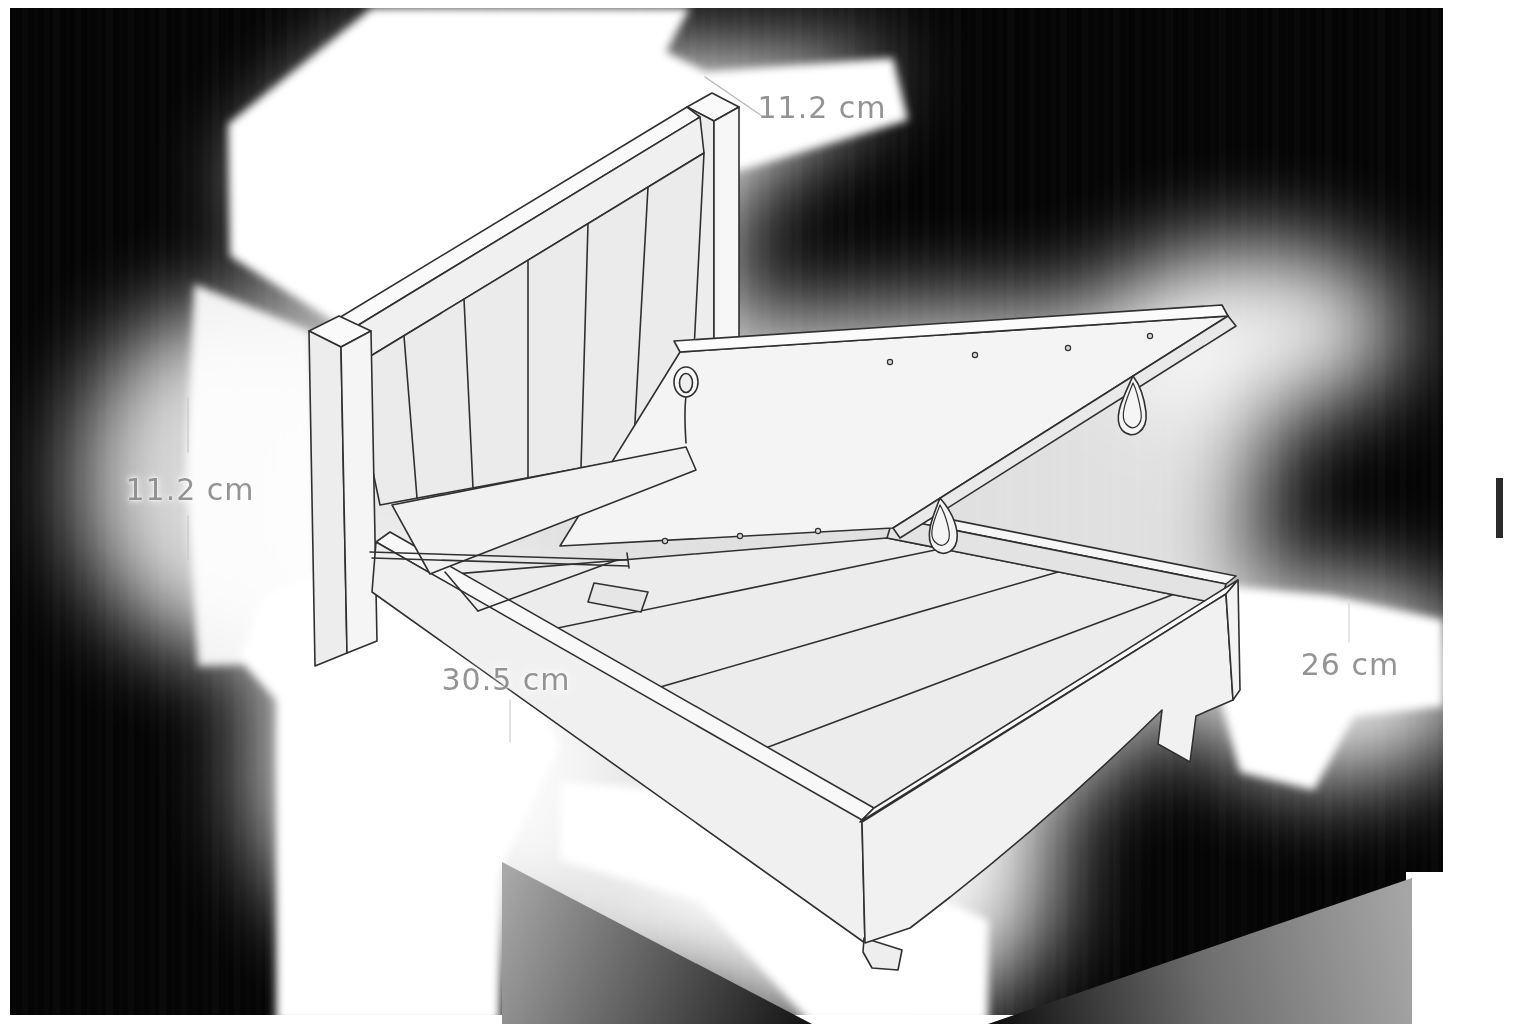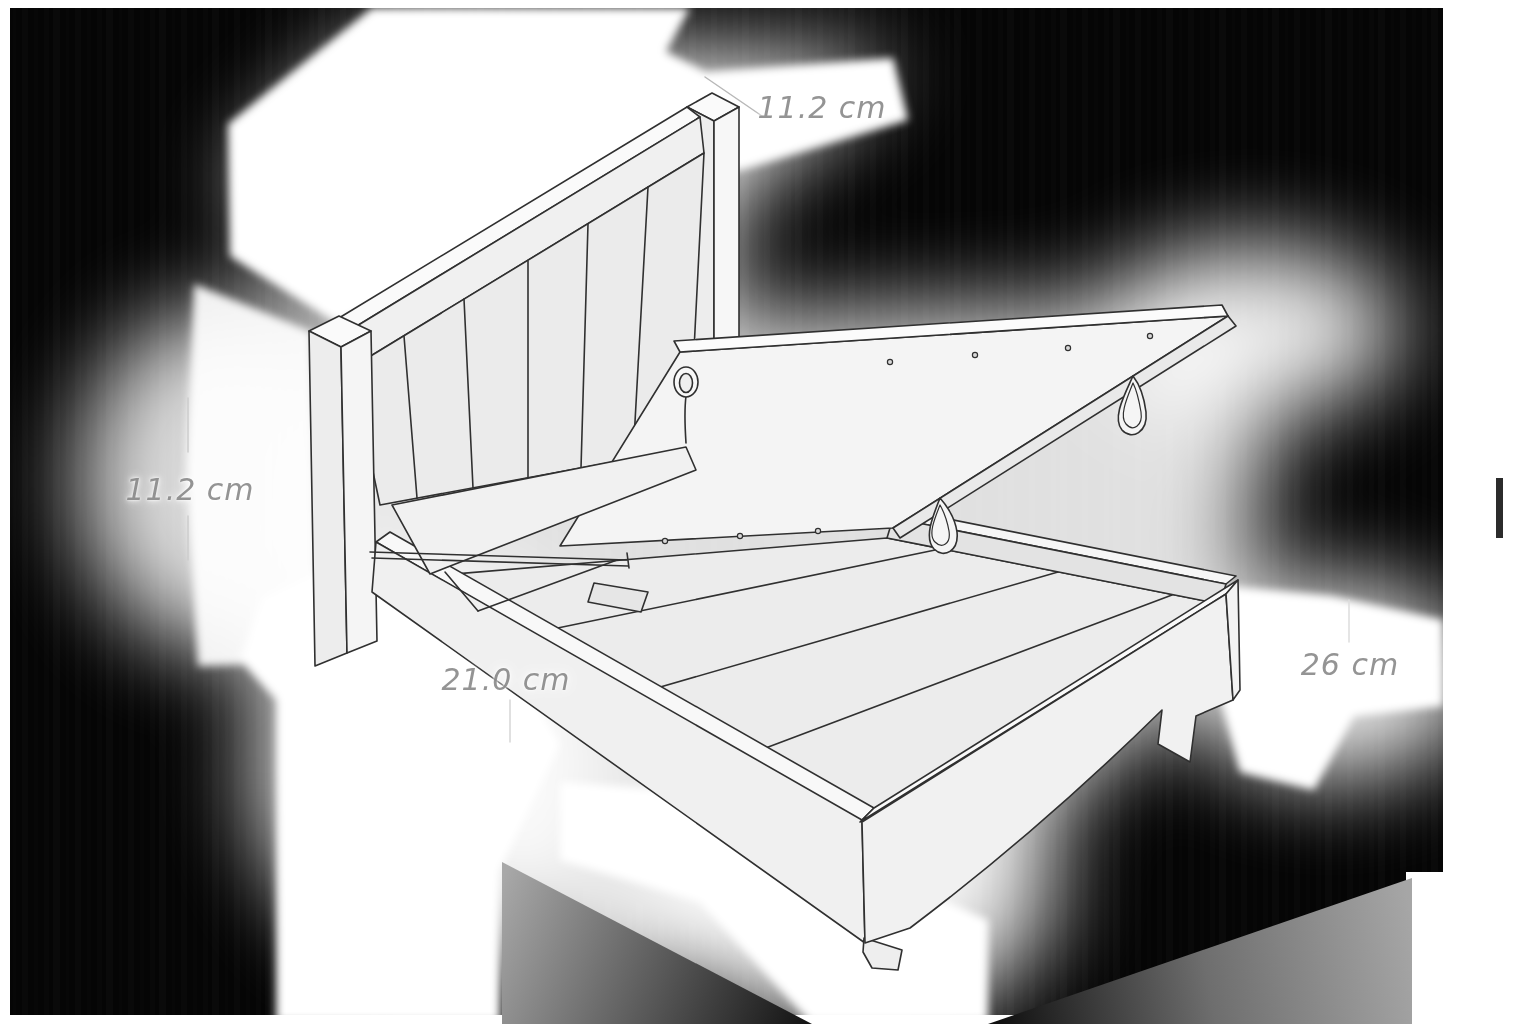--- a/index.html
+++ b/index.html
@@ -1,19 +1,18 @@
 <!DOCTYPE html>
 <html><head>
 <meta charset="utf-8">
 <style>
   html,body{margin:0;padding:0;background:#ffffff;}
   .stage{
     position:relative;width:1536px;height:1024px;overflow:hidden;background:#ffffff;
     font-family:"DejaVu Sans","Liberation Sans",sans-serif;
-    font-style:italic;
   }
   .stage svg{position:absolute;left:0;top:0;}
   .dim-label{
     position:absolute;transform:translate(-50%,-50%);
     font-size:30px;letter-spacing:1px;color:#8f8f8f;opacity:.95;white-space:nowrap;
     text-shadow:0 0 12px #ffffff,0 0 5px #ffffff,0 0 2px #ffffff;
   }
 </style>
 </head>
 <body>
@@ -166,16 +165,16 @@
       <path d="M705,77 L762,116" stroke="#b8b8b8"></path>
       <path d="M188,398 L188,452 M188,516 L188,560" stroke="#cdcdcd"></path>
       <path d="M510,700 L510,742" stroke="#d6d6d6"></path>
       <path d="M1349,600 L1349,642" stroke="#dcdcdc"></path>
     </g>
   </g>
 </svg>
 
 <div class="dim-label" style="left:822px;top:107px;">11.2 cm</div>
 <div class="dim-label" style="left:190px;top:489px;">11.2 cm</div>
-<div class="dim-label" style="left:506px;top:679px;">21.0 cm</div>
+<div class="dim-label" style="left:506px;top:679px;">30.5 cm</div>
 <div class="dim-label" style="left:1350px;top:664px;">26 cm</div>
 
 </div>
 
 </body></html>

